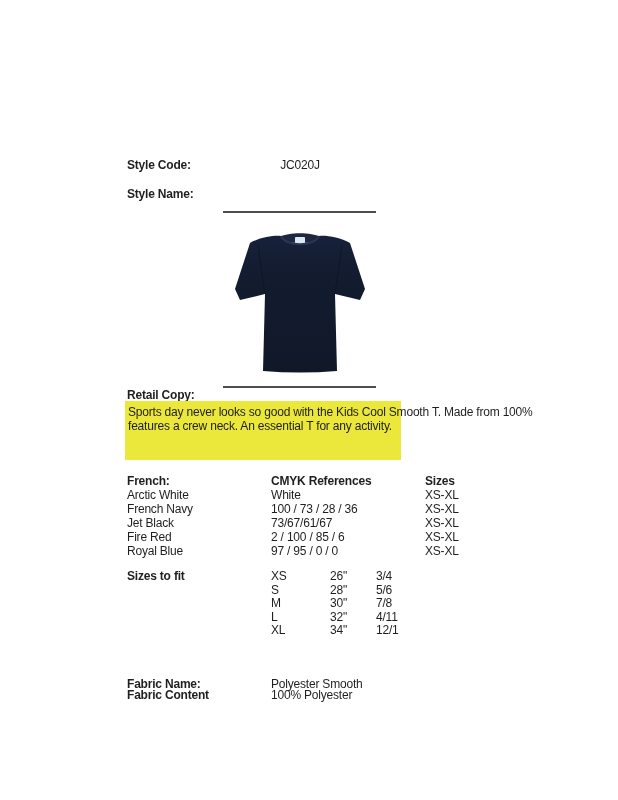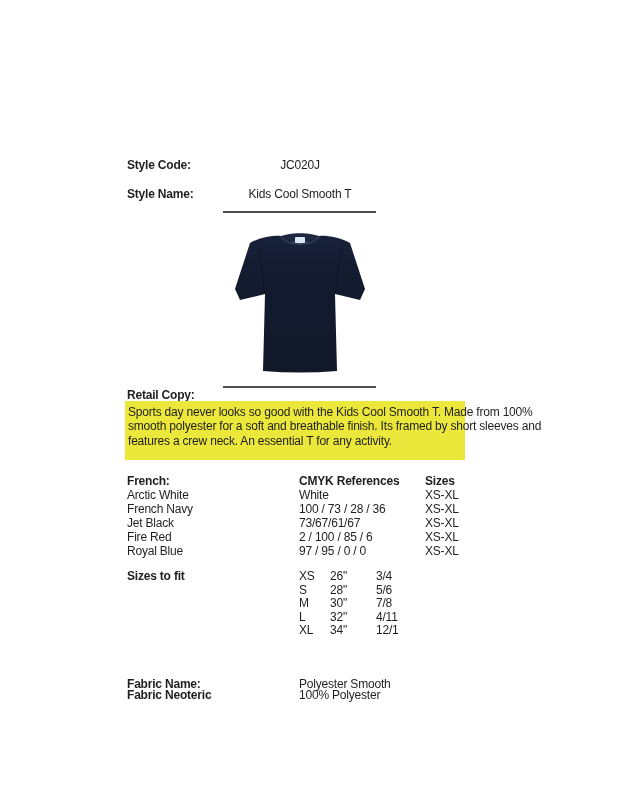--- a/index.html
+++ b/index.html
@@ -31,53 +31,52 @@
   .center-val {
     position: absolute;
     left: 213px;
     width: 174px;
     text-align: center;
   }
   .highlight-box {
     position: absolute;
     left: 125px;
     top: 401px;
-    width: 340px;
+    width: 276px;
     height: 59px;
     background: #ebe73b;
     padding: 4px 3px 1px 3px;
     box-sizing: border-box;
   }
   .highlight-box .copy-line {
     line-height: 14.4px;
     white-space: nowrap;
   }
   .tbl-row {
     position: absolute;
     left: 127px;
     height: 13.8px;
     line-height: 13.8px;
     white-space: nowrap;
     width: 460px;
   }
-  .col-mid  { position: absolute; left: 144px; margin-left: 28px; }  
+  .col-mid  { position: absolute; left: 144px; }  
   .col-size { position: absolute; left: 298px; }  
   .col-chest{ position: absolute; left: 203px; }  
   .col-age  { position: absolute; left: 249px; }  
 </style>
 </head>
 <body>
 
 <div class="page">
 
   <span class="abs bold label-col" style="top:158px">Style Code:</span>
   <span class="center-val" style="top:158px">JC020J</span>
 
   <span class="abs bold label-col" style="top:187px">Style Name:</span>
-  <span class="center-val" style="top:187px">Kids Cool Smooth T</span>
 
   <div class="rule" style="top:211px"></div>
 
   <svg class="abs" style="left:228px; top:231px" width="144" height="143" viewBox="0 0 144 143" aria-label="navy kids t-shirt">
     <defs>
       <linearGradient id="shirtShade" x1="0" y1="0" x2="0" y2="1">
         <stop offset="0" stop-color="#17213a"></stop>
         <stop offset="0.25" stop-color="#131c30"></stop>
         <stop offset="1" stop-color="#101828"></stop>
       </linearGradient>
@@ -99,21 +98,20 @@
     <path d="M 53,5 C 58,16 86,16 91,5" fill="none" stroke="#2a3550" stroke-width="2.2"></path>
 
     <path d="M 37,63 L 30,14 M 107,63 L 114,14" fill="none" stroke="#0c1322" stroke-width="1" opacity="0.6"></path>
   </svg>
 
   <div class="rule" style="top:386px"></div>
 
   <span class="abs bold label-col" style="top:388px">Retail Copy:</span>
   <div class="highlight-box">
     <div class="copy-line">Sports day never looks so good with the Kids Cool Smooth T. Made from 100%</div>
-    <div class="copy-line">smooth polyester for a soft and breathable finish. Its framed by short sleeves and</div>
     <div class="copy-line">features a crew neck. An essential T for any activity.</div>
   </div>
 
   <div class="tbl-row bold" style="top:475px">
     <span>French:</span>
     <span class="col-mid">CMYK References</span>
     <span class="col-size">Sizes</span>
   </div>
   <div class="tbl-row" style="top:489px">
     <span>Arctic White</span>
@@ -167,17 +165,17 @@
     <span class="col-chest">34"</span>
     <span class="col-age">12/1</span>
   </div>
 
   <div class="tbl-row" style="top:678px">
     <span class="bold">Fabric Name:</span>
     <span class="col-mid">Polyester Smooth</span>
   </div>
 
   <div class="tbl-row" style="top:689px">
-    <span class="bold">Fabric Neoteric</span>
+    <span class="bold">Fabric Content</span>
     <span class="col-mid">100% Polyester</span>
   </div>
 
 </div>
 
 </body></html>

